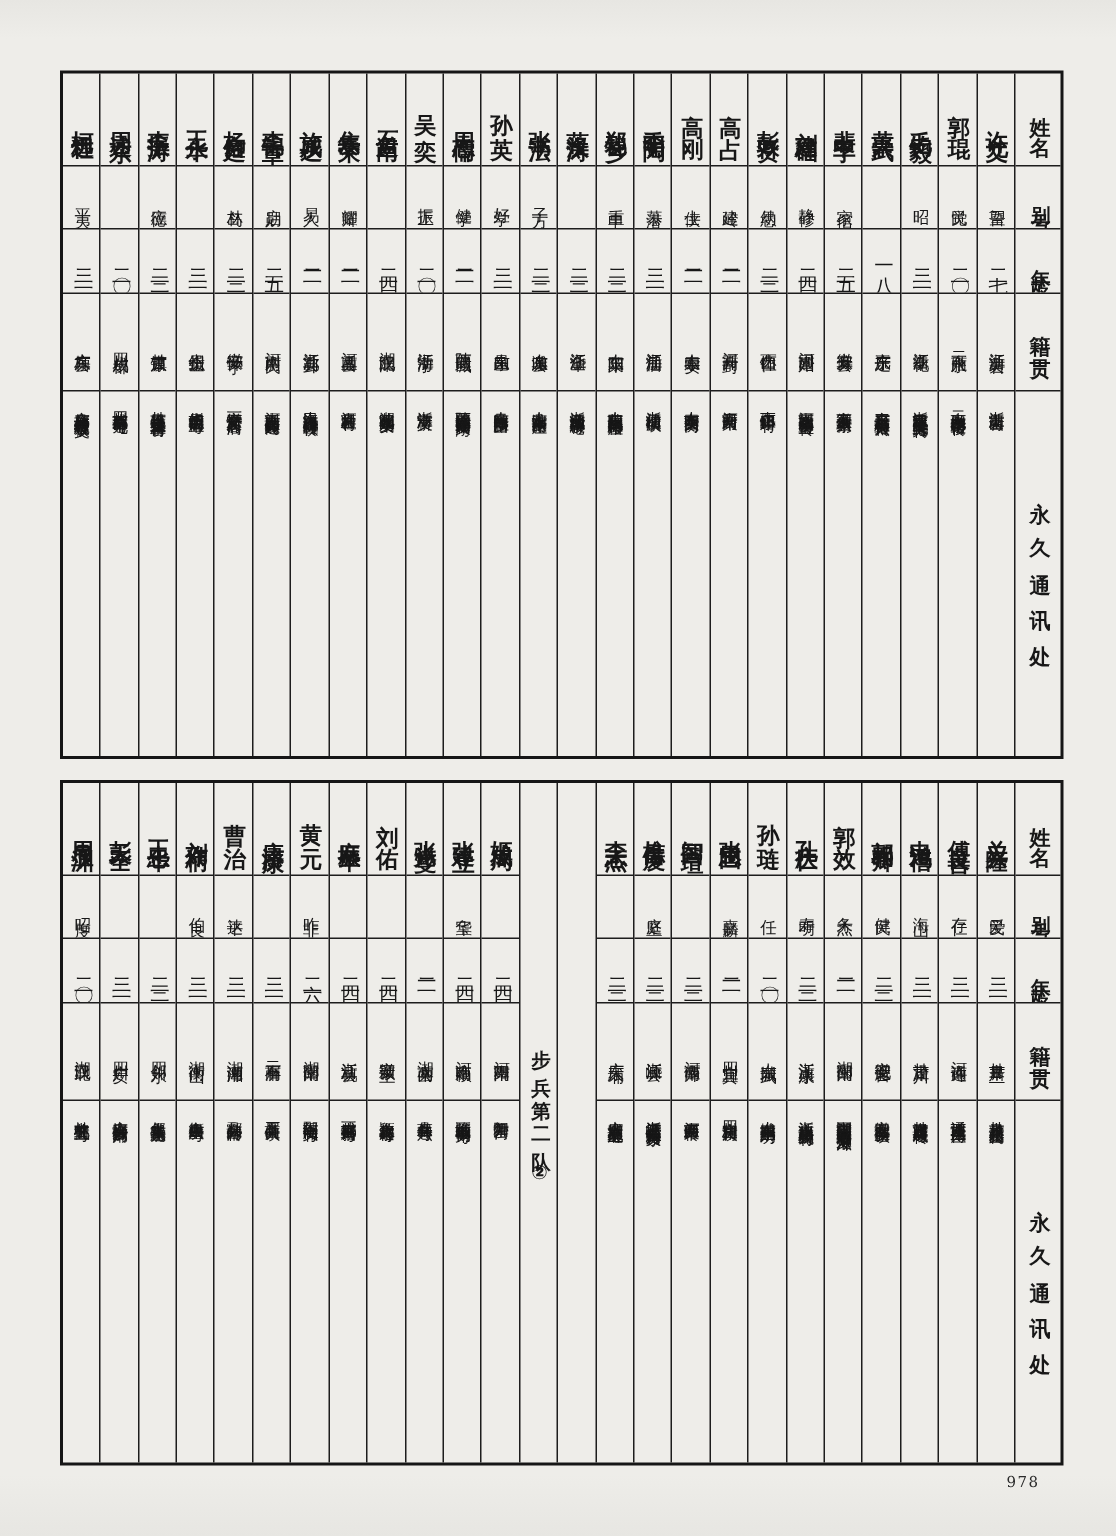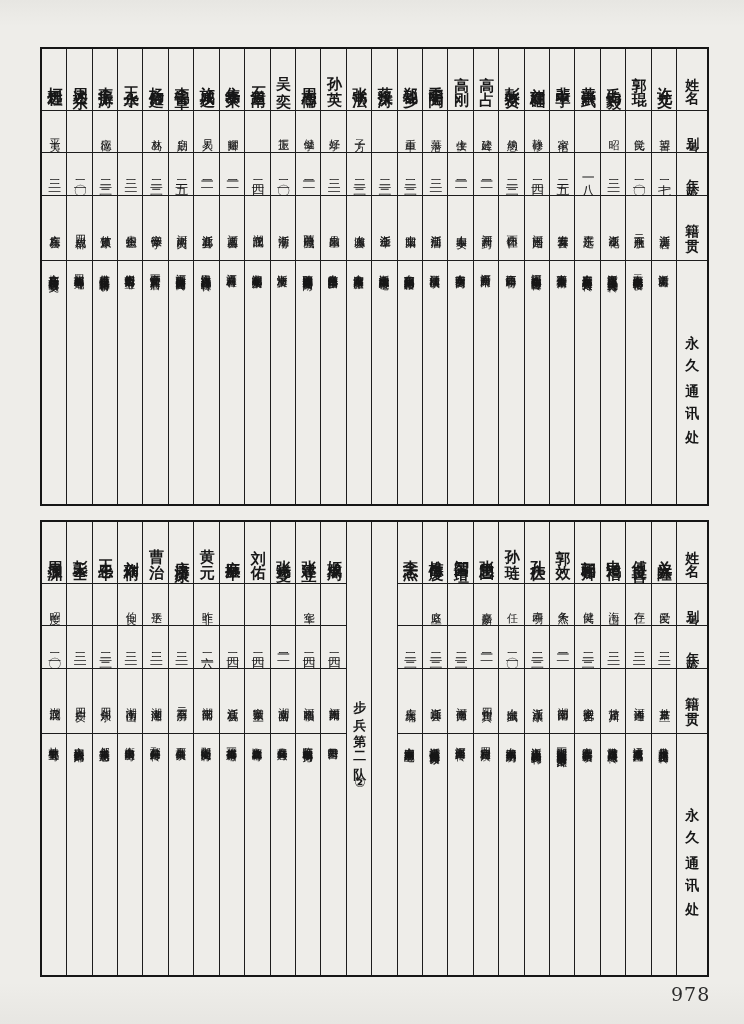--- a/index.html
+++ b/index.html
@@ -55,21 +55,21 @@
   .hc-alias .htext{font-size:13px;letter-spacing:5px;}
   .hc-age .htext{font-size:13px;letter-spacing:5px;}
   .hc-native .htext{font-size:14px;letter-spacing:15px;}
   .hc-addr{align-items:center;padding:0;}
   .hc-addr .htext{font-size:14px;letter-spacing:24px;height:auto;}
   
   .full-col{justify-content:center;align-items:center;}
   .divider-text{font-size:13px;font-weight:bold;letter-spacing:17px;}
   .page-number{
     position:absolute;left:671px;top:983px;
-    font-family:"DejaVu Serif",serif;font-size:19px;color:#2b2b2b;
+    font-family:"DejaVu Serif",serif;font-size:10px;color:#2b2b2b;
     letter-spacing:1px;
   }
 </style>
 </head>
 <body>
 
 <div class="page">
   <div class="rtable" id="table-top">
       <div class="column header-col">
         <div class="cell c-name hc-name">

